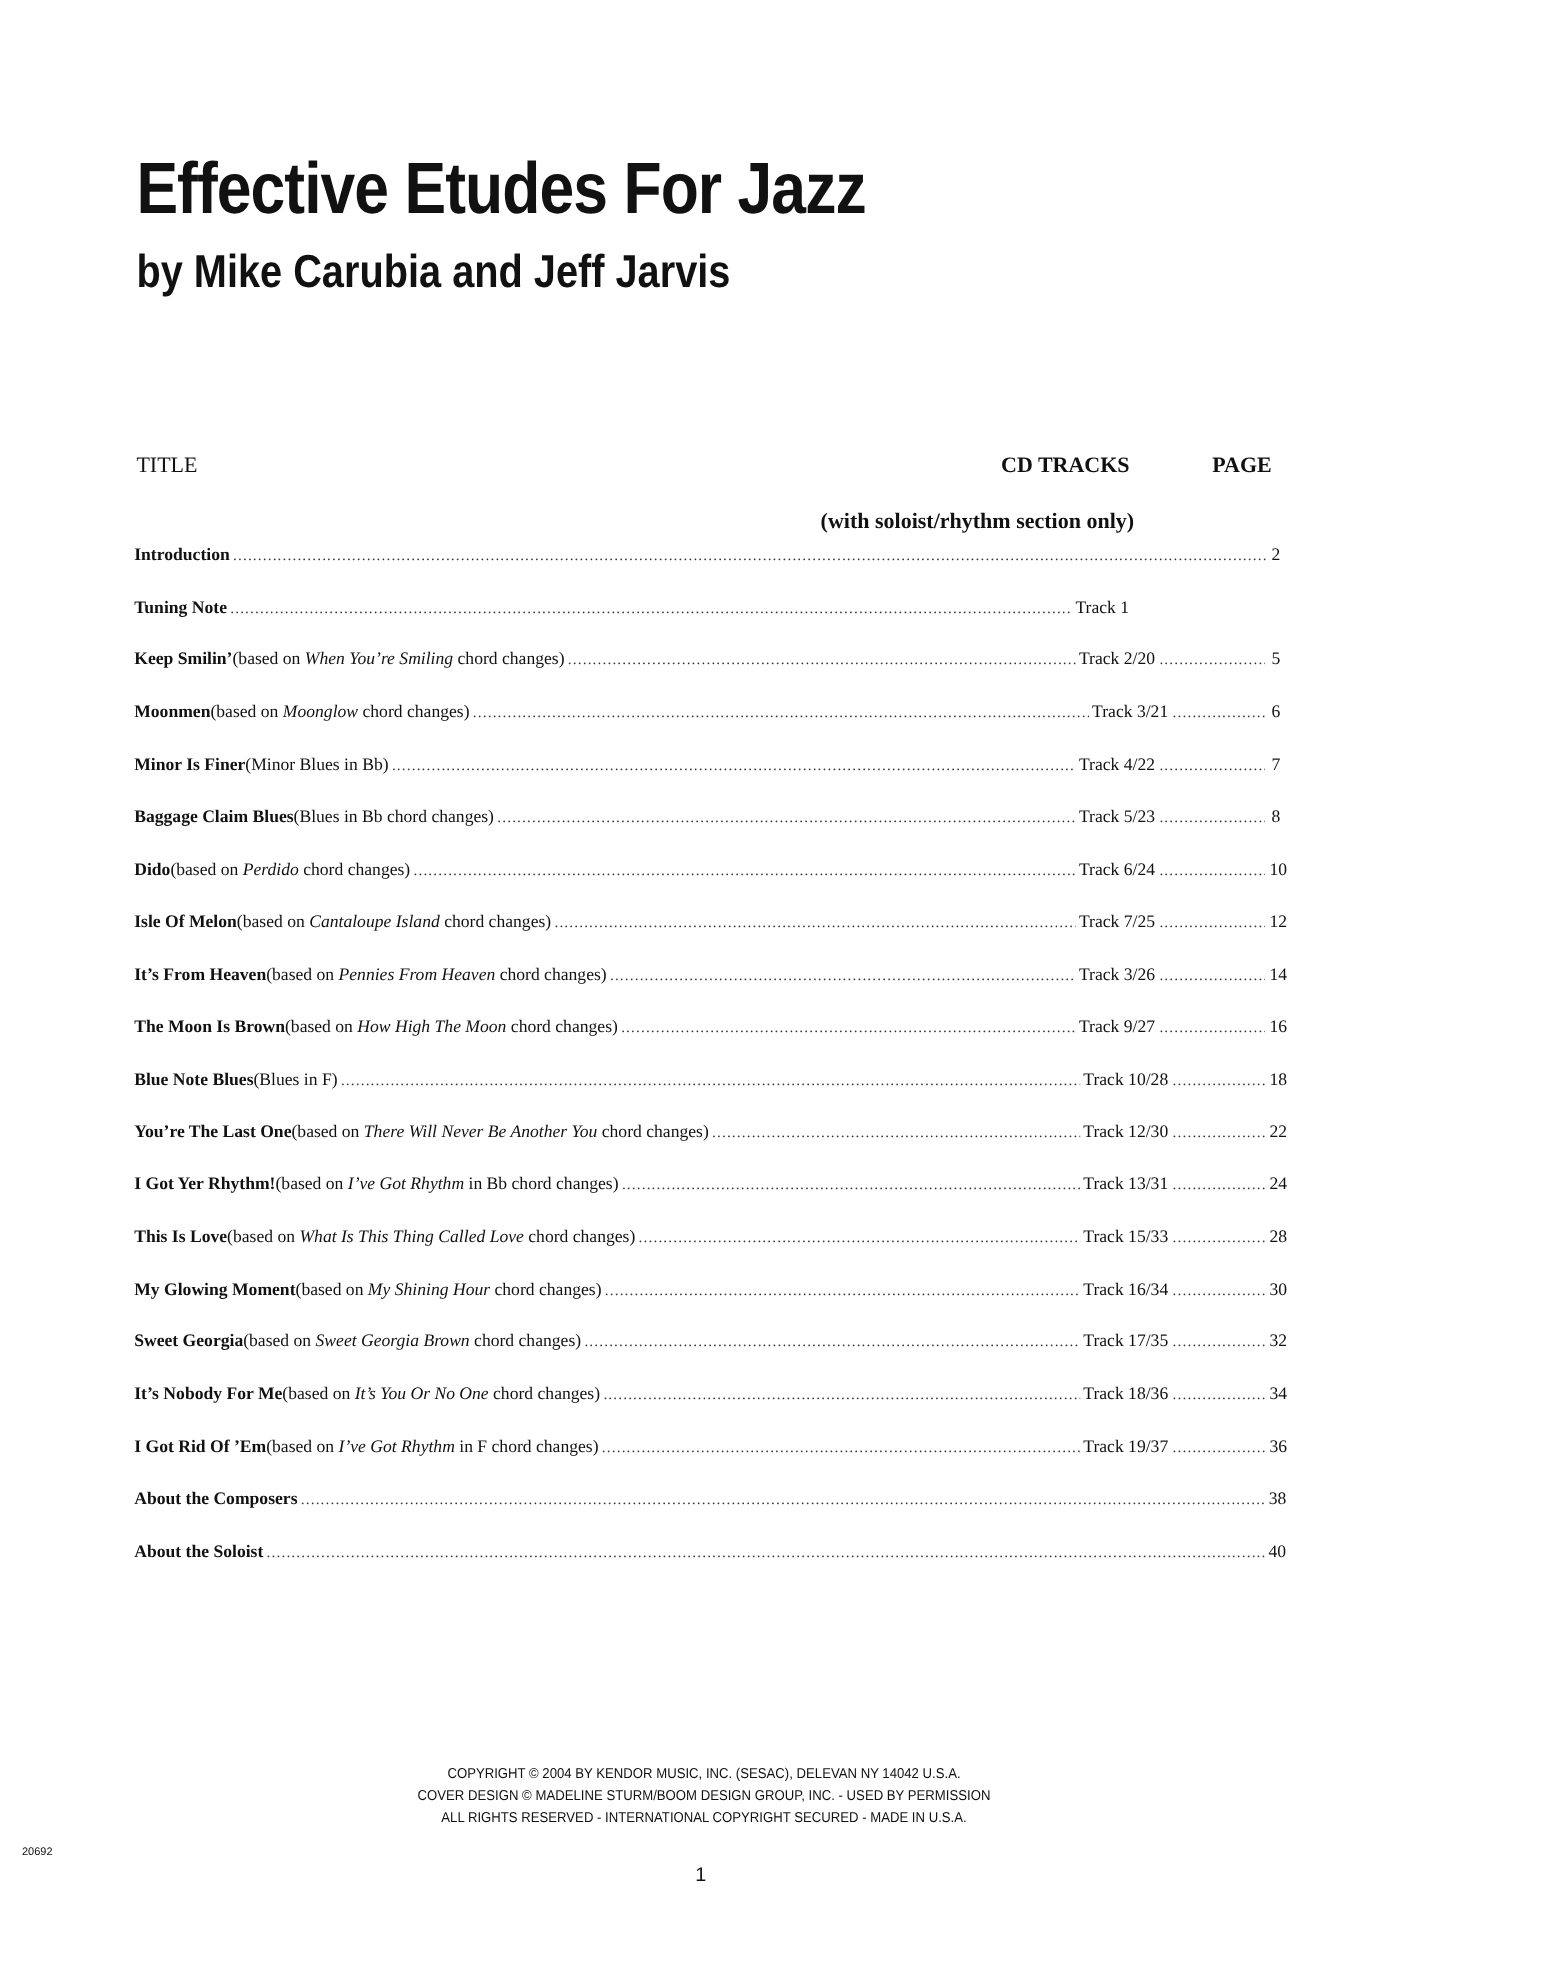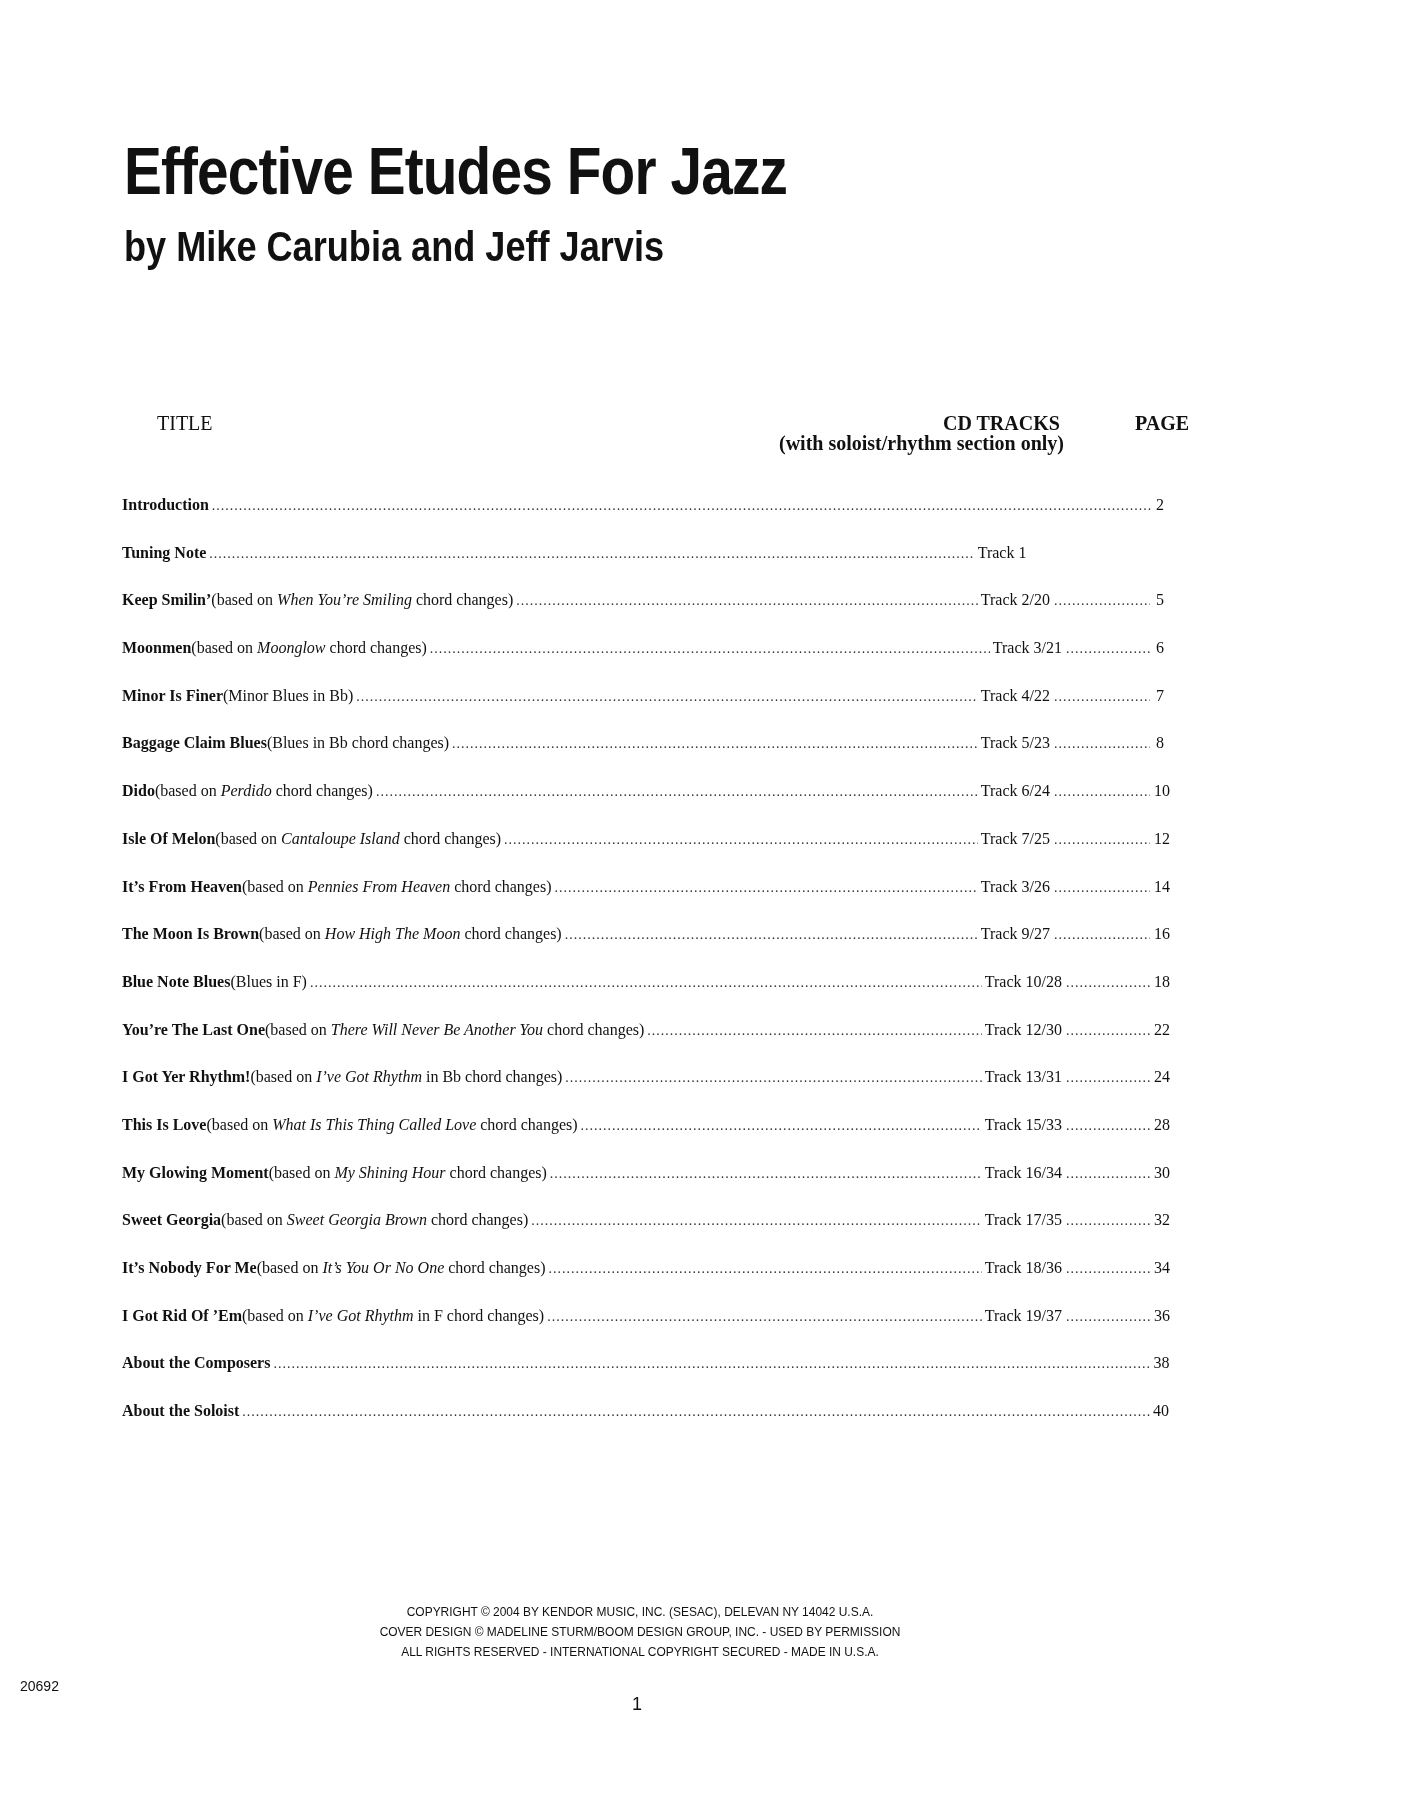--- a/index.html
+++ b/index.html
@@ -9,25 +9,25 @@
     font-family: "Liberation Sans", sans-serif; font-weight: bold;
     font-size: 66px; letter-spacing: -1px; transform: scaleX(0.86); transform-origin: left top;
     white-space: nowrap; line-height: 1;
   }
   .subtitle {
     position: absolute; left: 124px; top: 226px;
     font-family: "Liberation Sans", sans-serif; font-weight: bold;
     font-size: 42px; transform: scaleX(0.86); transform-origin: left top;
     white-space: nowrap; line-height: 1;
   }
-  .hdr { position: absolute; font-family: "Liberation Serif", serif; font-size: 20px; white-space: nowrap; margin-left: 33px; }
+  .hdr { position: absolute; font-family: "Liberation Serif", serif; font-size: 20px; white-space: nowrap; }
   .hdr-title { left: 124px; top: 412px; }
   .hdr-cd { left: 910px; top: 412px; font-weight: bold; }
   .hdr-page { left: 1102px; top: 412px; font-weight: bold; }
-  .hdr-note { left: 746px; top: 432px; font-weight: bold; }
+  .hdr-note { left: 746px; top: 463px; font-weight: bold; }
 
   .toc { position: absolute; left: 122px; top: 492px; width: 1042px; }
   .row {
     height: 47.7px; display: flex; align-items: baseline;
     font-family: "Liberation Serif", serif; font-size: 16px; white-space: nowrap;
     line-height: 26px;
   }
   .row .name { font-weight: bold; }
   .row .desc { font-weight: normal; }
   .row .desc i { font-style: italic; }
@@ -36,21 +36,21 @@
   .track { width: auto; text-align: center; }
   .lead2 { flex: 0 0 auto; overflow: hidden; margin: 0 4px; color: #333; letter-spacing: 1px; font-size: 14px; }
   .lead2::after { content: "................................................................................"; }
   .page { text-align: right; min-width: 10px; }
 
   .copyright {
     position: absolute; left: 0; width: 1280px; top: 1602px;
     text-align: center; font-family: "Liberation Sans", sans-serif; font-size: 13px;
     line-height: 20px; transform: scaleX(0.92); transform-origin: center top;
   }
-  .catalog { position: absolute; left: 20px; top: 1678px; font-family: "Liberation Sans", sans-serif; font-size: 14px; }
+  .catalog { position: absolute; left: 20px; top: 1678px; font-family: "Liberation Sans", sans-serif; font-size: 10px; }
   .pagenum { position: absolute; left: 632px; top: 1694px; font-family: "Liberation Sans", sans-serif; font-size: 18px; }
 </style>
 </head>
 <body>
 
 <div class="title">Effective Etudes For Jazz</div>
 <div class="subtitle">by Mike Carubia and Jeff Jarvis</div>
 
 <div class="hdr hdr-title">TITLE</div>
 <div class="hdr hdr-cd">CD TRACKS</div>

